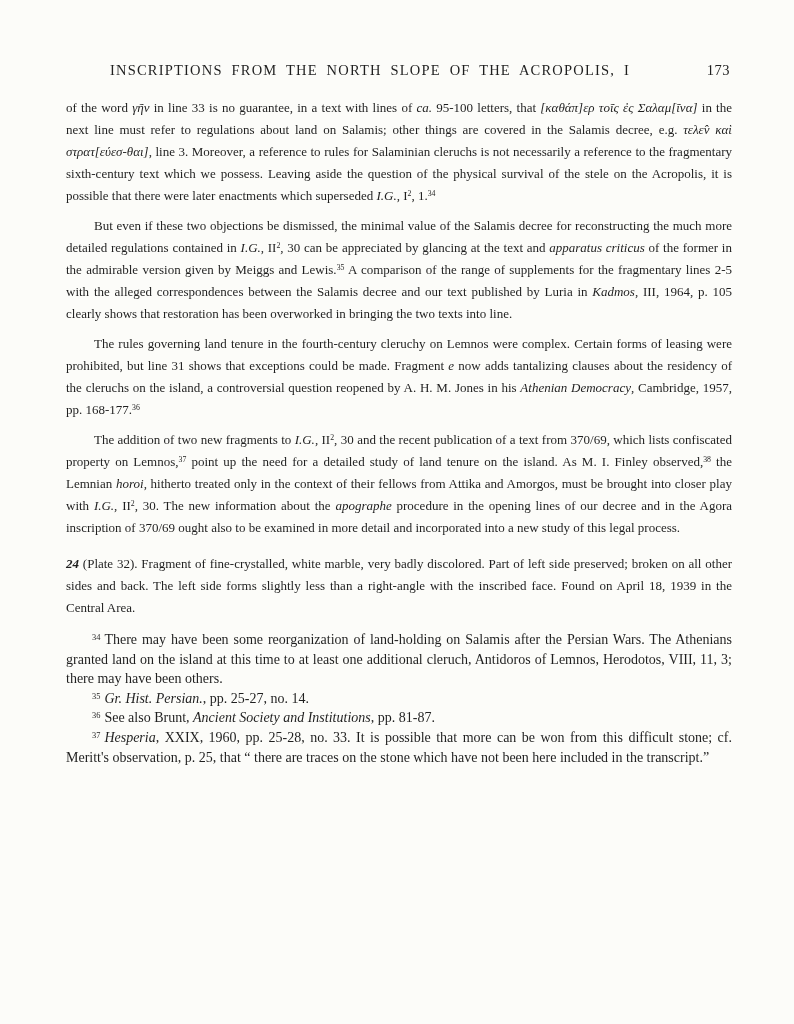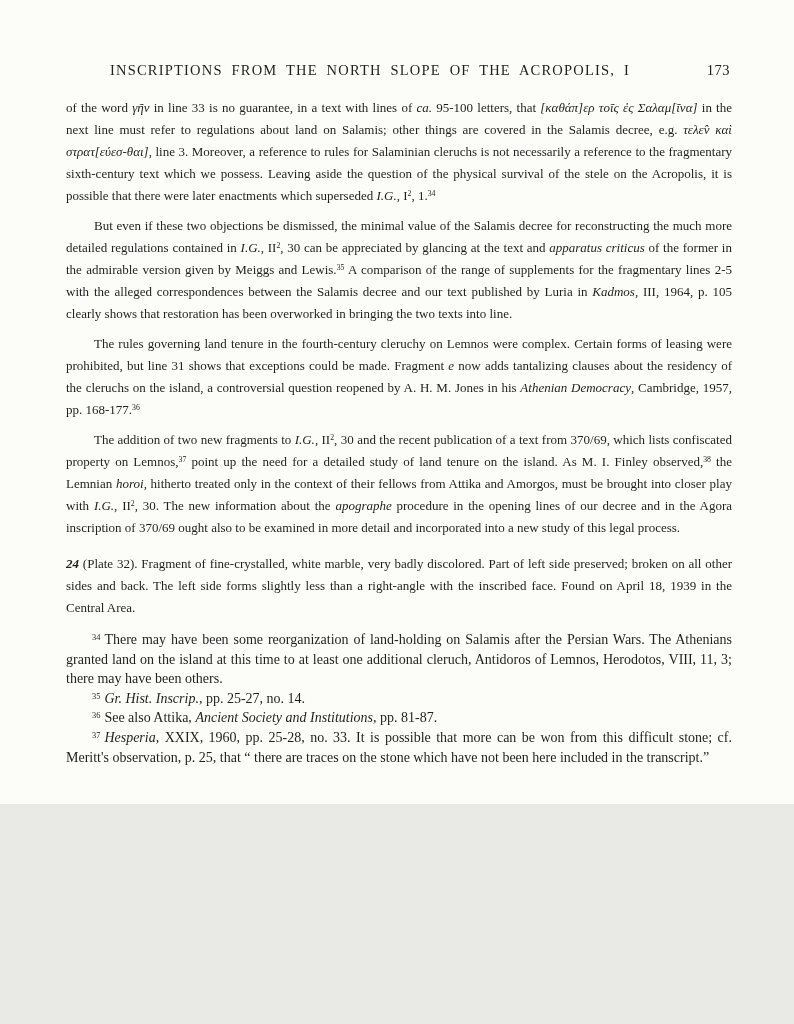--- a/index.html
+++ b/index.html
@@ -3,21 +3,21 @@
 <meta charset="utf-8">
 <style>
   html, body {
     margin: 0;
     padding: 0;
     background: #e9e9e6;
   }
   .page {
     position: relative;
     width: 794px;
-    height: 804px;
+    height: 1024px;
     box-sizing: border-box;
     margin: 0 auto;
     padding: 60px 62px 0 66px;
     background: #fcfcf9;
     color: #1f1f1f;
     font-family: "Liberation Serif", "DejaVu Serif", serif;
     overflow: hidden;
   }
   
   .running-header {
@@ -92,22 +92,22 @@
         <p class="para indent"><span>The addition of two new fragments to </span><span class="it">I.G.</span><span>, II</span><span class="sup">2</span><span>, 30 and the recent publication of a text from 370/69, which lists confiscated property on Lemnos,</span><span class="sup">37</span><span> point up the need for a detailed study of land tenure on the island. As M. I. Finley observed,</span><span class="sup">38</span><span> the Lemnian </span><span class="it">horoi</span><span>, hitherto treated only in the context of their fellows from Attika and Amorgos, must be brought into closer play with </span><span class="it">I.G.</span><span>, II</span><span class="sup">2</span><span>, 30. The new information about the </span><span class="it">apographe</span><span> procedure in the opening lines of our decree and in the Agora inscription of 370/69 ought also to be examined in more detail and incorporated into a new study of this legal process.</span></p>
       </div>
     <p class="para entry"><span class="bd">24</span><span> (Plate 32). Fragment of fine-crystalled, white marble, very badly discolored. Part of left side preserved; broken on all other sides and back. The left side forms slightly less than a right-angle with the inscribed face. Found on April 18, 1939 in the Central Area.</span></p>
   </main>
 
   <footer class="footnotes">
     <div>
 
         <p class="footnote"><span class="sup fn-num">34</span><span class="fn-text"><span>There may have been some reorganization of land-holding on Salamis after the Persian Wars. The Athenians granted land on the island at this time to at least one additional cleruch, Antidoros of Lemnos, Herodotos, VIII, 11, 3; there may have been others.</span></span></p>
 
-        <p class="footnote"><span class="sup fn-num">35</span><span class="fn-text"><span class="it">Gr. Hist. Inscrip.</span><span>, pp. 25-27, no. 14.</span></span></p>
+        <p class="footnote"><span class="sup fn-num">35</span><span class="fn-text"><span class="it">Gr. Hist. Persian.</span><span>, pp. 25-27, no. 14.</span></span></p>
 
-        <p class="footnote"><span class="sup fn-num">36</span><span class="fn-text"><span>See also Attika, </span><span class="it">Ancient Society and Institutions</span><span>, pp. 81-87.</span></span></p>
+        <p class="footnote"><span class="sup fn-num">36</span><span class="fn-text"><span>See also Brunt, </span><span class="it">Ancient Society and Institutions</span><span>, pp. 81-87.</span></span></p>
 
         <p class="footnote"><span class="sup fn-num">37</span><span class="fn-text"><span class="it">Hesperia</span><span>, XXIX, 1960, pp. 25-28, no. 33. It is possible that more can be won from this difficult stone; cf. Meritt's observation, p. 25, that “ there are traces on the stone which have not been here included in the transcript.”</span></span></p>
 
       </div>
   </footer>
 
 </div>
 
 </body></html>

